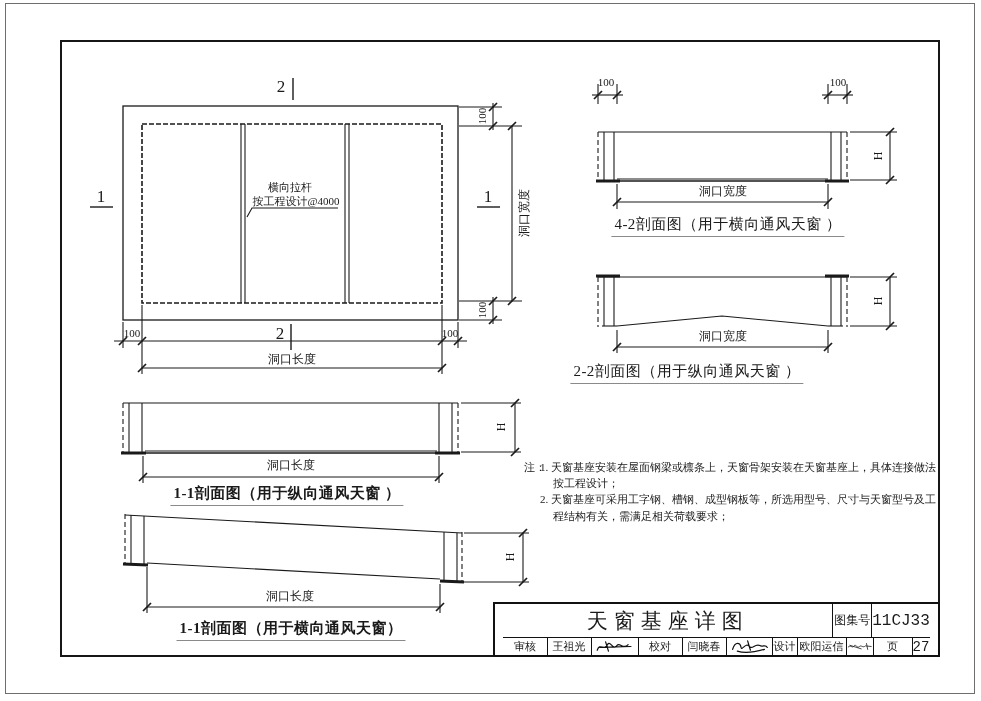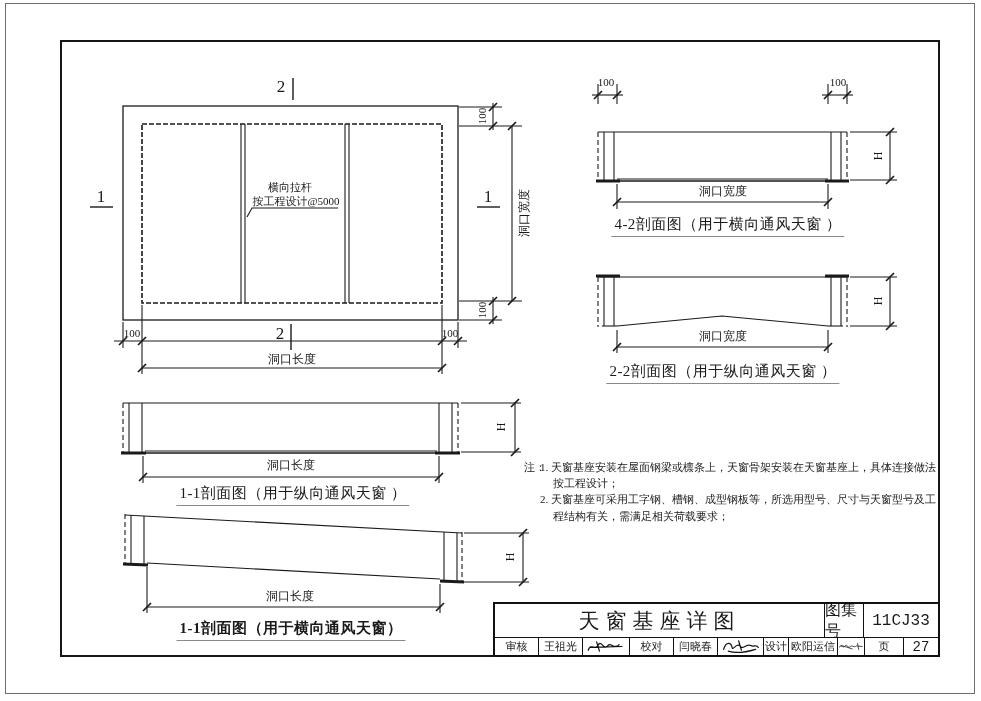--- a/index.html
+++ b/index.html
@@ -21,27 +21,27 @@
   .lbl { position:absolute; white-space:nowrap; font-size:11px; transform:translate(-50%,-50%); }
   .rot { transform:translate(-50%,-50%) rotate(-90deg); }
   .dim12 { font-size:12px; }
   .mark { font-size:17px; }
   .sec-title { font-size:15px; letter-spacing:0.5px; border-bottom:1.5px solid #8a8a8a; padding:0 3px 2px 3px; }
 
   .notes { position:absolute; left:540px; top:459px; width:400px; font-size:11px; line-height:16.2px; }
   .notes-label { position:absolute; left:524px; top:459px; font-size:11px; line-height:16.2px; }
   .note-item { padding-left:13px; text-indent:-13px; }
 
-  .title-block { position:absolute; left:493px; top:602px; width:447px; height:55px; border:2px solid #111; background:#fff; display:flex; flex-direction:column; }
+  .title-block { position:absolute; left:493px; top:602px; width:447px; height:55px; border:2px solid #111; background:#fff; display:flex; flex-direction:column;align-items:center; }
   .tb-row1 { display:flex; height:34px; border-bottom:1.5px solid #111; }
   .tb-row2 { display:flex; flex:1; }
   .tb-cell { display:flex; align-items:center; justify-content:center; border-right:1.5px solid #111; overflow:hidden; }
   .tb-cell:last-child { border-right:none;font-family:Liberation Mono, monospace; }
   .tb-title { width:330px; font-size:21px; letter-spacing:6px; }
-  .tb-atlas-label { width:39px; font-size:16px; }
+  .tb-atlas-label { width:39px; font-size:12px; }
   .tb-atlas-no { flex:1; font-size:16px; font-family:"Liberation Serif","DejaVu Serif",serif; }
   .tb-s { font-size:11px; }
   .w24{width:44px;} .w44{width:44px;} .w47{width:47px;} .w46{width:46px;} .w25{width:25px;} .w49{width:49px;} .w27{width:27px;} .w39{width:39px;}
   .tb-last { flex:1; font-size:14px; }
   .sig svg { display:block; width:100%; height:15px; }
   .sig path { stroke:#111; stroke-width:1.3; fill:none; stroke-linecap:round; }
 </style>
 </head>
 <body>
 
@@ -208,41 +208,41 @@
       <line class="t" x1="519" y1="537" x2="527" y2="529"></line>
       <line class="t" x1="519" y1="586" x2="527" y2="578"></line>
     </g>
   </svg>
 
   <div class="lbl mark" style="left:281px; top:87px;">2</div>
   <div class="lbl mark" style="left:280px; top:334px;">2</div>
   <div class="lbl mark" style="left:101px; top:197px;">1</div>
   <div class="lbl mark" style="left:488px; top:197px;">1</div>
   <div class="lbl" style="left:290px; top:187px;">横向拉杆</div>
-  <div class="lbl" style="left:296px; top:201px;">按工程设计@5000</div>
+  <div class="lbl" style="left:296px; top:201px;">按工程设计@4000</div>
   <div class="lbl rot" style="left:482px; top:116px;">100</div>
   <div class="lbl rot dim12" style="left:524px; top:213px;">洞口宽度</div>
   <div class="lbl rot" style="left:482px; top:310px;">100</div>
   <div class="lbl" style="left:132px; top:333px;">100</div>
   <div class="lbl" style="left:450px; top:333px;">100</div>
   <div class="lbl dim12" style="left:292px; top:359px;">洞口长度</div>
 
   <div class="lbl" style="left:606px; top:82px;">100</div>
   <div class="lbl" style="left:838px; top:82px;">100</div>
   <div class="lbl dim12" style="left:723px; top:191px;">洞口宽度</div>
   <div class="lbl rot dim12" style="left:878px; top:156px;">H</div>
   <div class="lbl sec-title" style="left:728px; top:226px;">4-2剖面图（用于横向通风天窗 ）</div>
 
   <div class="lbl dim12" style="left:723px; top:336px;">洞口宽度</div>
   <div class="lbl rot dim12" style="left:878px; top:301px;">H</div>
-  <div class="lbl sec-title" style="left:723px; top:373px;text-align:center;">2-2剖面图（用于纵向通风天窗 ）</div>
+  <div class="lbl sec-title" style="left:687px; top:373px;text-align:center;">2-2剖面图（用于纵向通风天窗 ）</div>
 
   <div class="lbl dim12" style="left:291px; top:465px;">洞口长度</div>
   <div class="lbl rot dim12" style="left:501px; top:427px;">H</div>
-  <div class="lbl sec-title" style="left:293px; top:495px;">1-1剖面图（用于纵向通风天窗 ）</div>
+  <div class="lbl sec-title" style="left:287px; top:495px;font-weight:bold;">1-1剖面图（用于纵向通风天窗 ）</div>
 
   <div class="lbl dim12" style="left:290px; top:596px;">洞口长度</div>
   <div class="lbl rot dim12" style="left:510px; top:557px;">H</div>
   <div class="lbl sec-title" style="left:291px; top:630px;font-weight:bold;">1-1剖面图（用于横向通风天窗）</div>
 
   <div class="notes-label">注：</div>
   <div class="notes">
     <div class="note-item">1. 天窗基座安装在屋面钢梁或檩条上，天窗骨架安装在天窗基座上，具体连接做法按工程设计；</div>
     <div class="note-item">2. 天窗基座可采用工字钢、槽钢、成型钢板等，所选用型号、尺寸与天窗型号及工程结构有关，需满足相关荷载要求；</div>
   </div>

